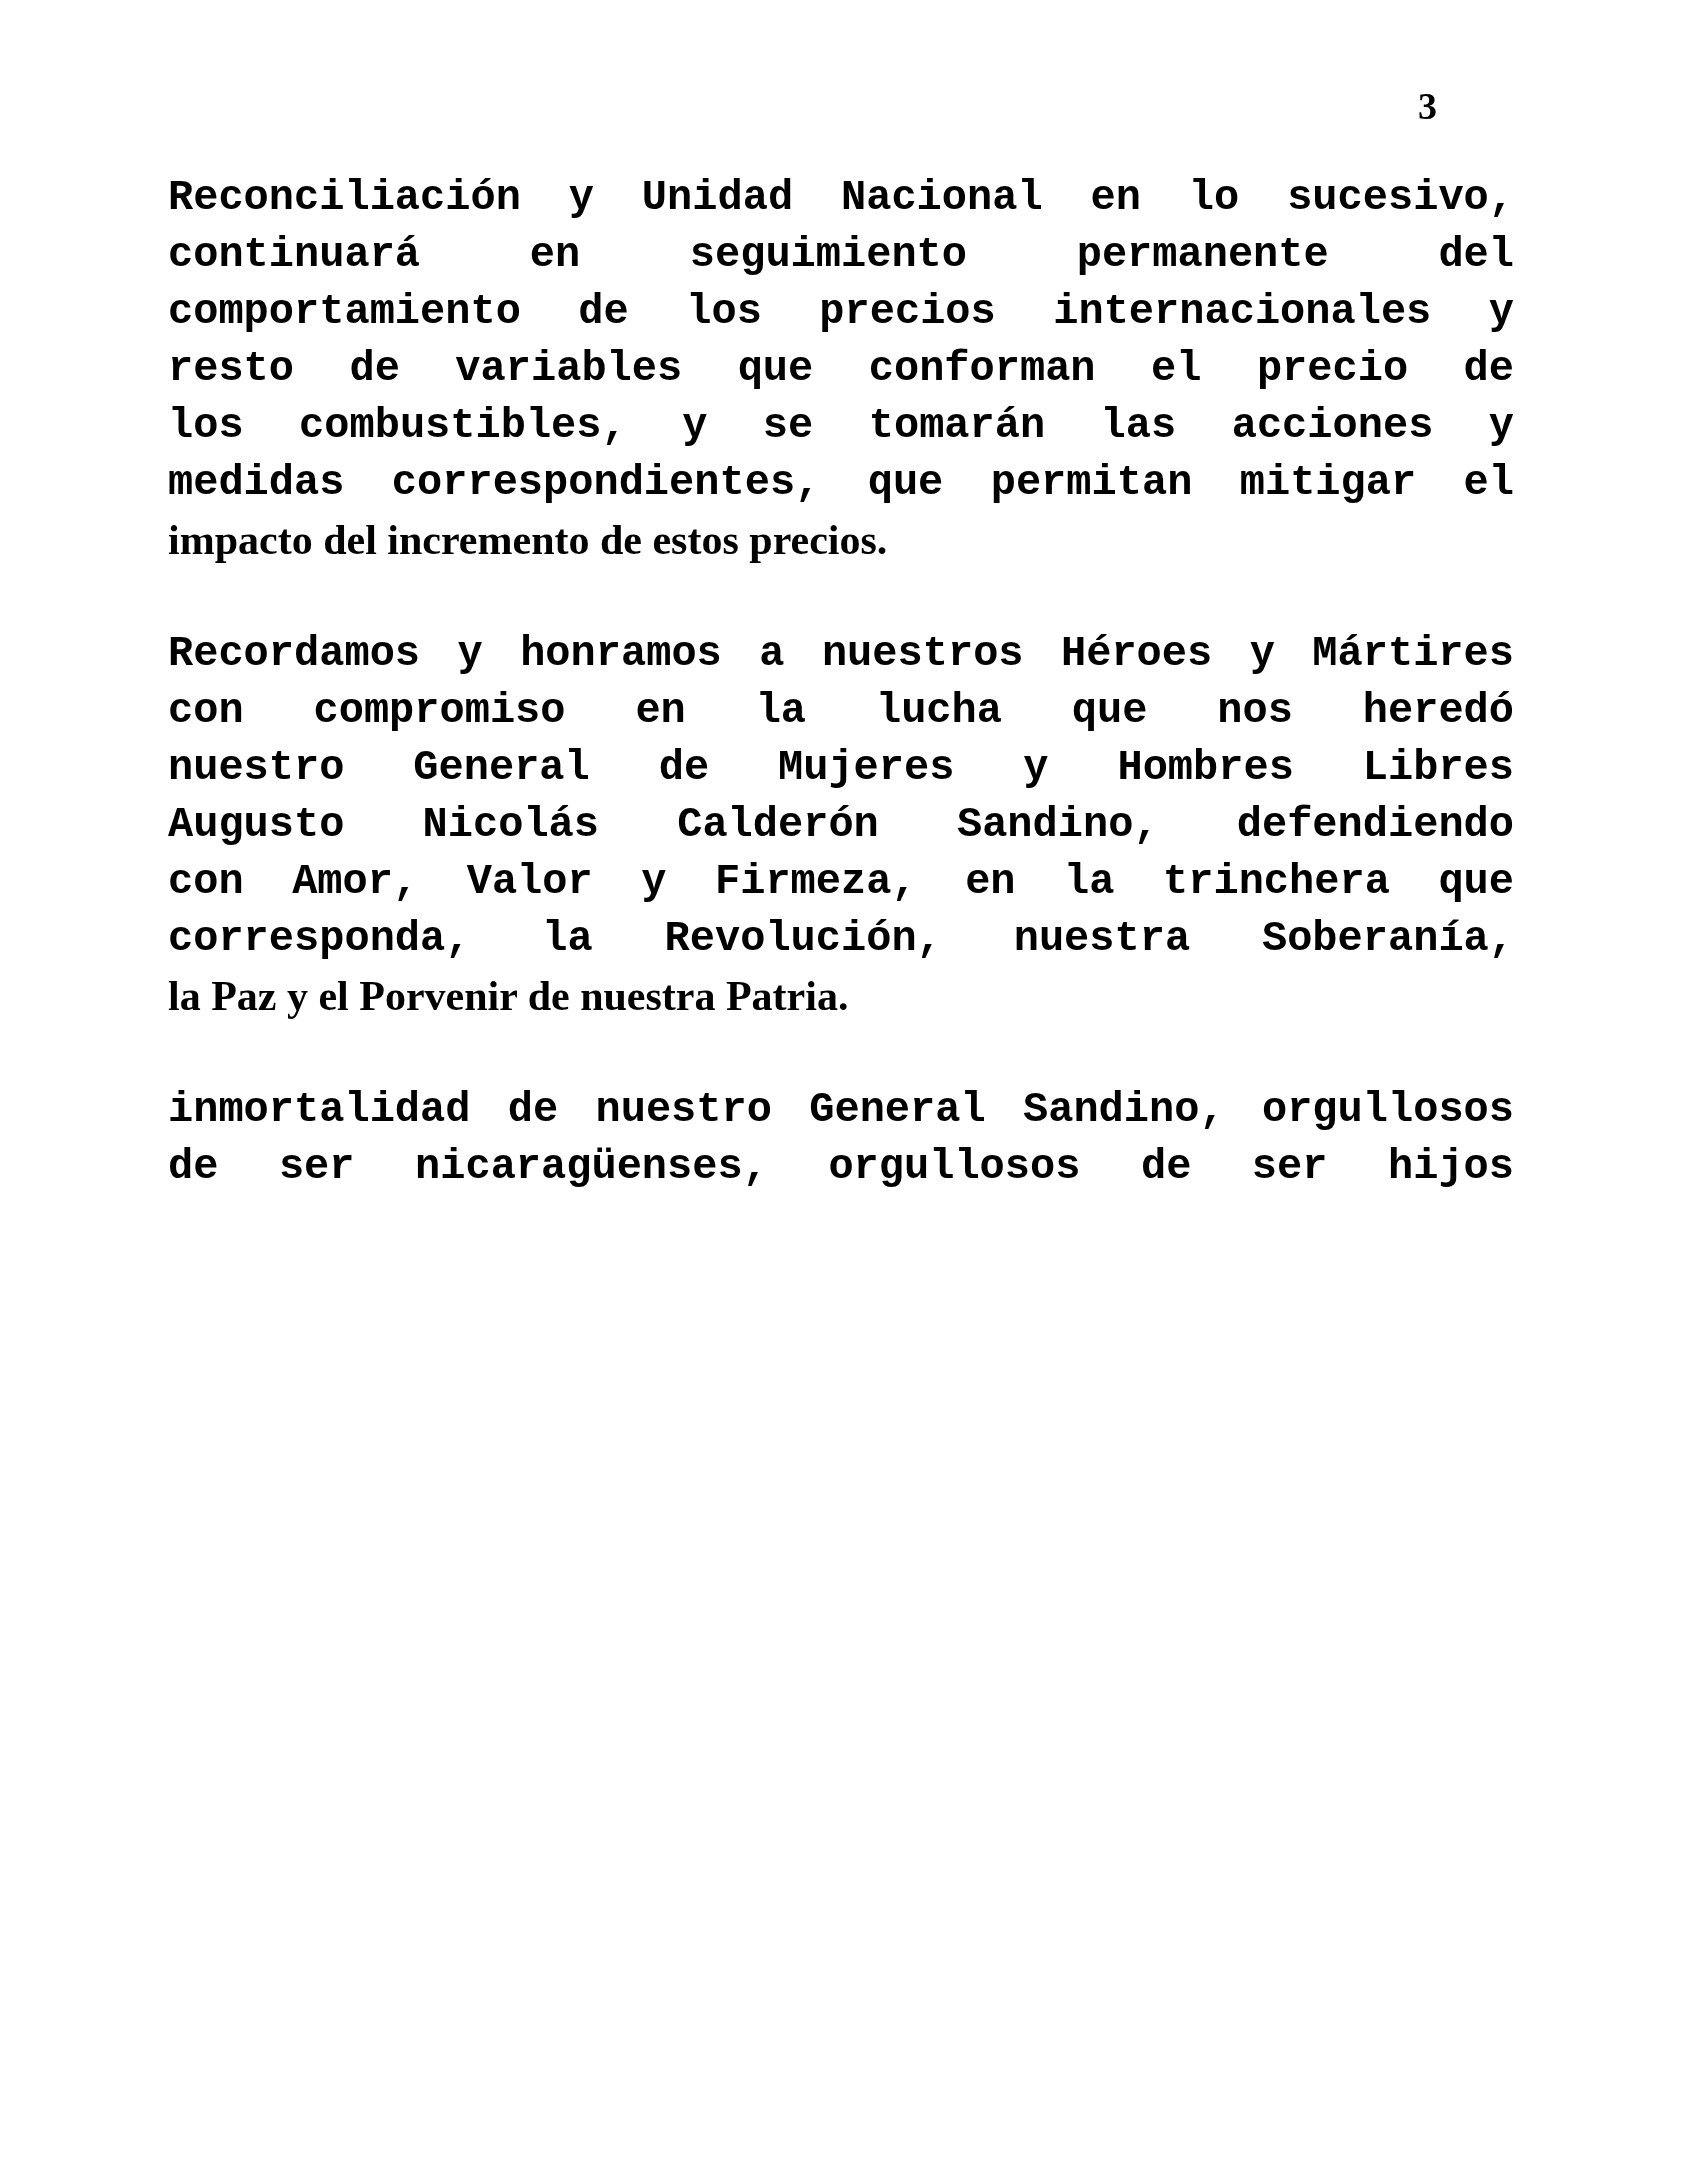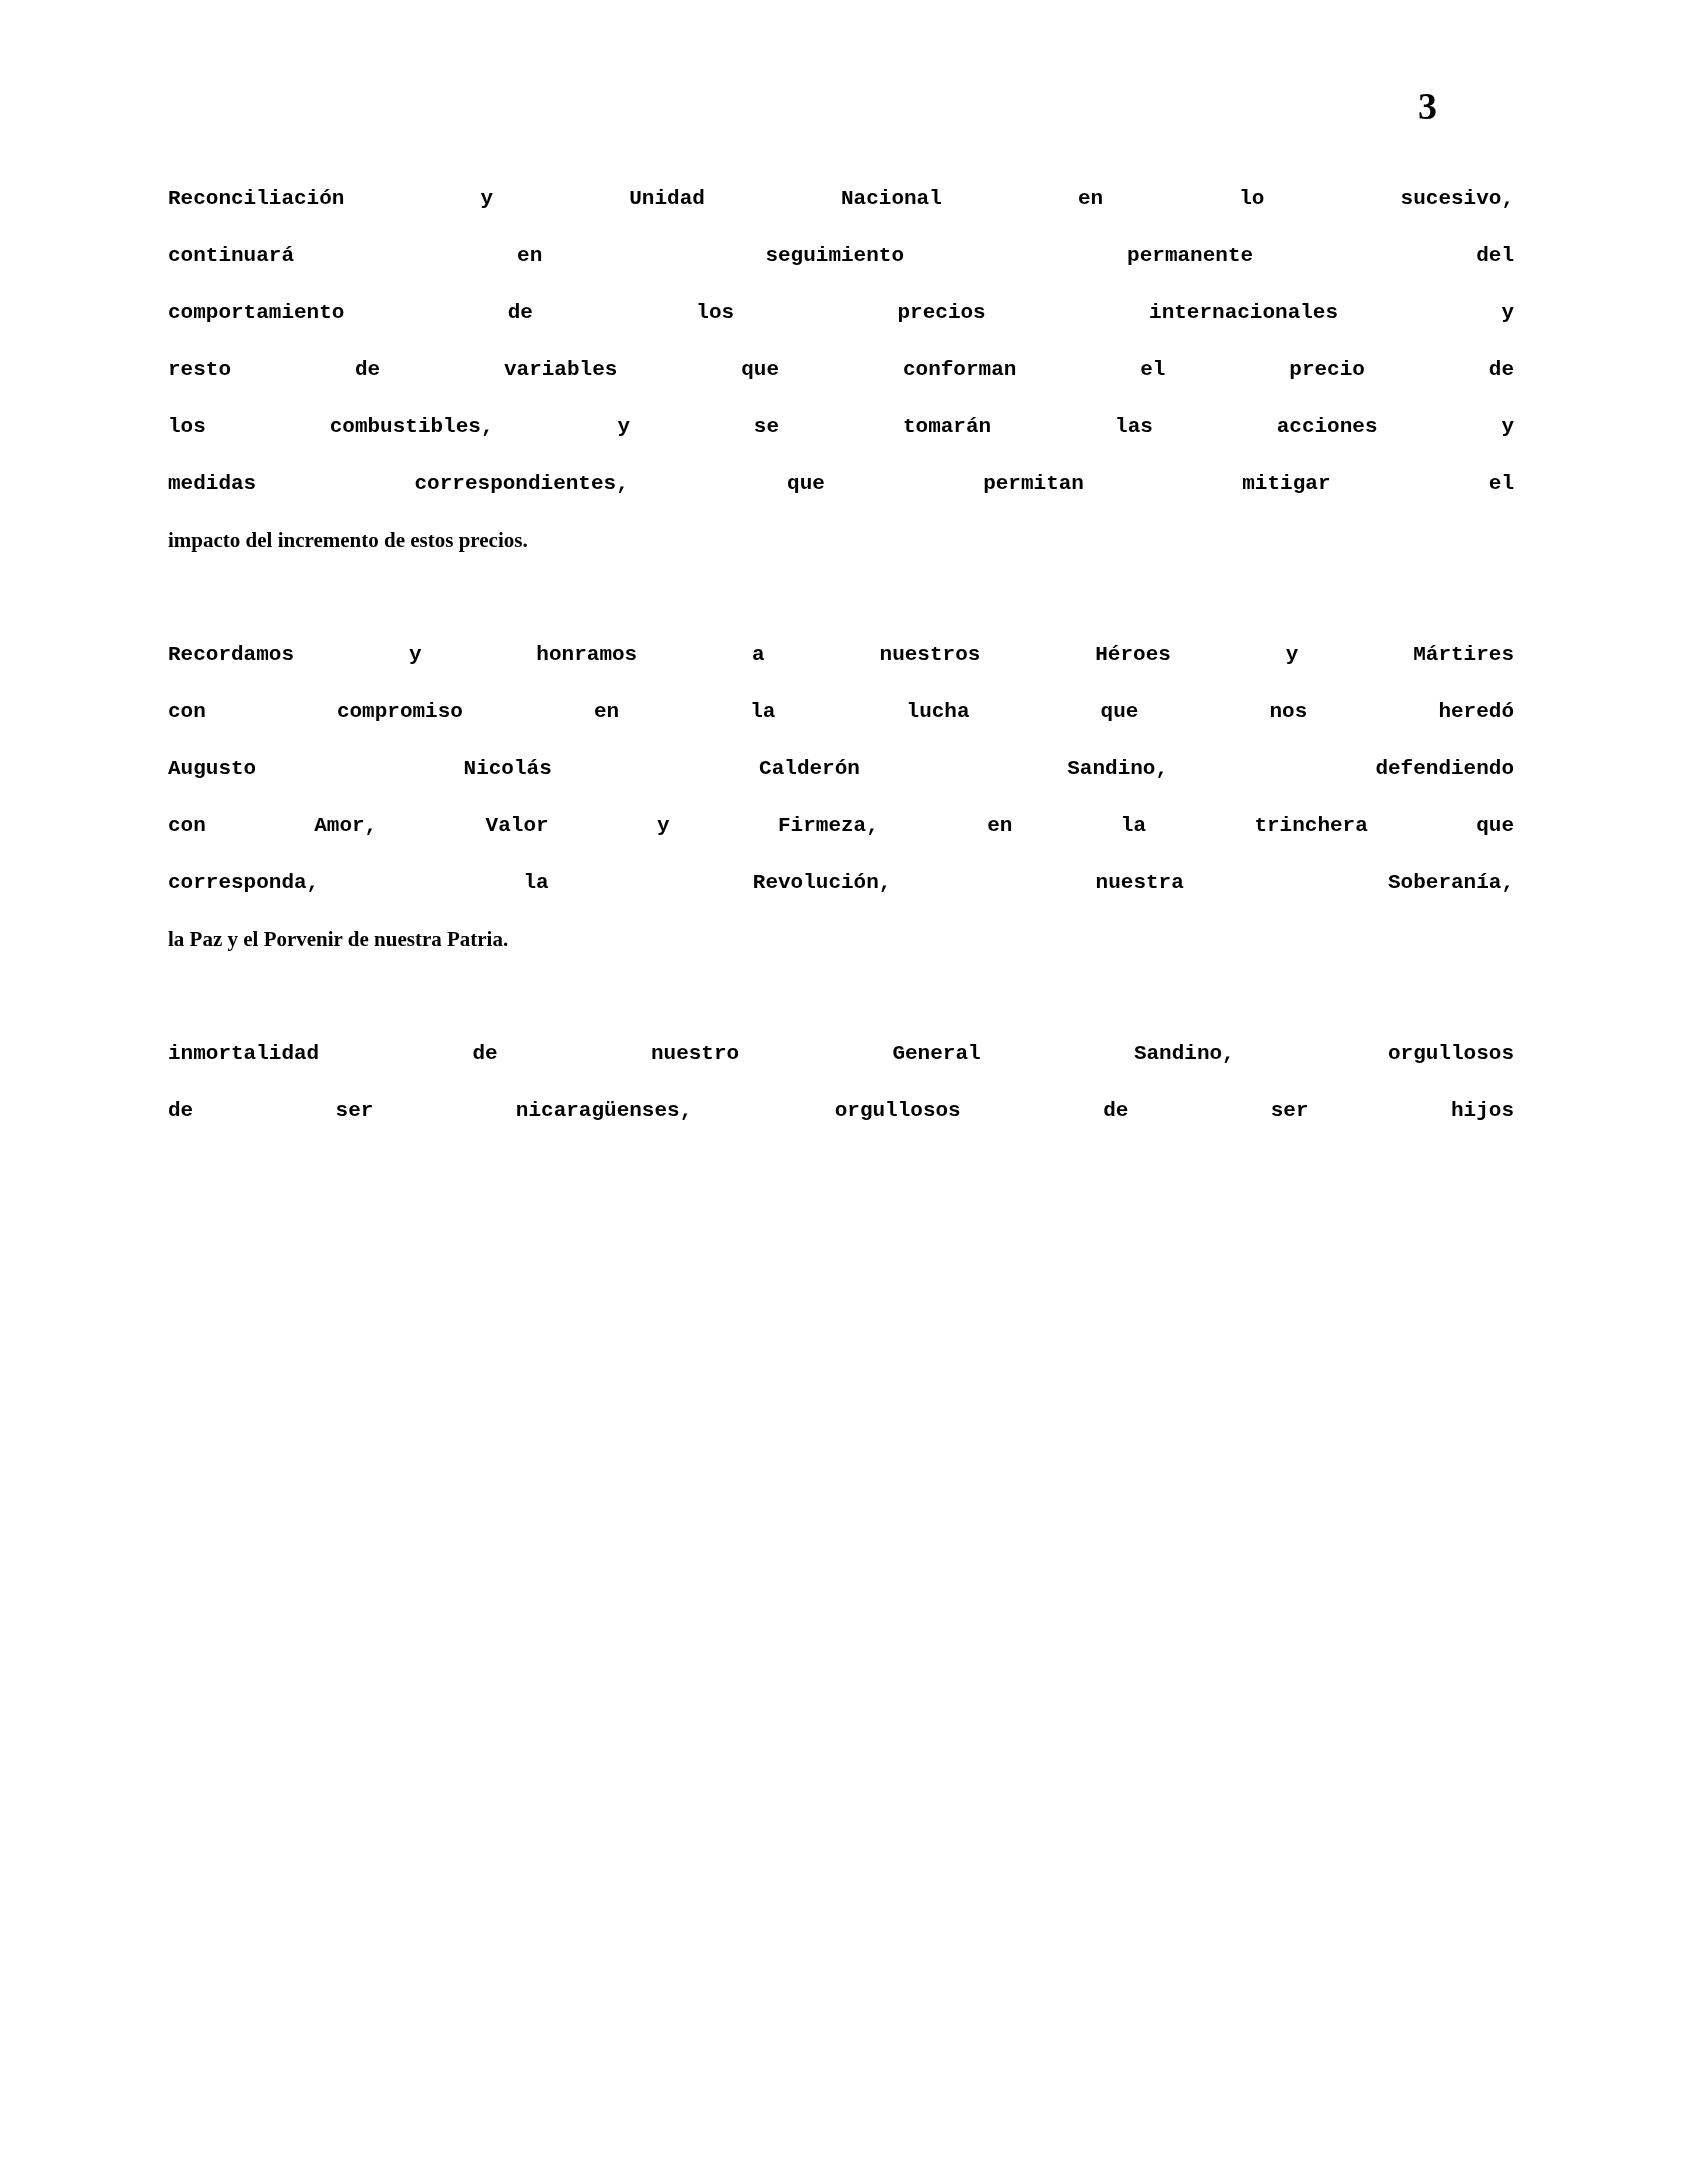--- a/index.html
+++ b/index.html
@@ -36,21 +36,21 @@
     top: 170px;
     width: 1346px;
   }
   .para {
     margin: 0 0 57px 0;
   }
   .para:last-child {
     margin-bottom: 0;
   }
   .line {
-    font-size: 21px;
+    font-size: 42px;
     line-height: 57px;
     letter-spacing: 0px;
     text-align: justify;
     text-align-last: justify;
     white-space: normal;
   }
   .line.last {
     text-align: left;
     text-align-last: left;
     font-family: Liberation Serif, serif;
@@ -71,20 +71,21 @@
       <div class="line">comportamiento de los precios internacionales y</div>
       <div class="line">resto de variables que conforman el precio de</div>
       <div class="line">los combustibles, y se tomarán las acciones y</div>
       <div class="line">medidas correspondientes, que permitan mitigar el</div>
       <div class="line last">impacto del incremento de estos precios.</div>
     </div>
 
     <div class="para">
       <div class="line">Recordamos y honramos a nuestros Héroes y Mártires</div>
       <div class="line">con compromiso en la lucha que nos heredó</div>
+      <div class="line">nuestro General de Mujeres y Hombres Libres</div>
       <div class="line">Augusto Nicolás Calderón Sandino, defendiendo</div>
       <div class="line">con Amor, Valor y Firmeza, en la trinchera que</div>
       <div class="line">corresponda, la Revolución, nuestra Soberanía,</div>
       <div class="line last">la Paz y el Porvenir de nuestra Patria.</div>
     </div>
 
     <div class="para">
       <div class="line">inmortalidad de nuestro General Sandino, orgullosos</div>
       <div class="line">de ser nicaragüenses, orgullosos de ser hijos</div>
     </div>

